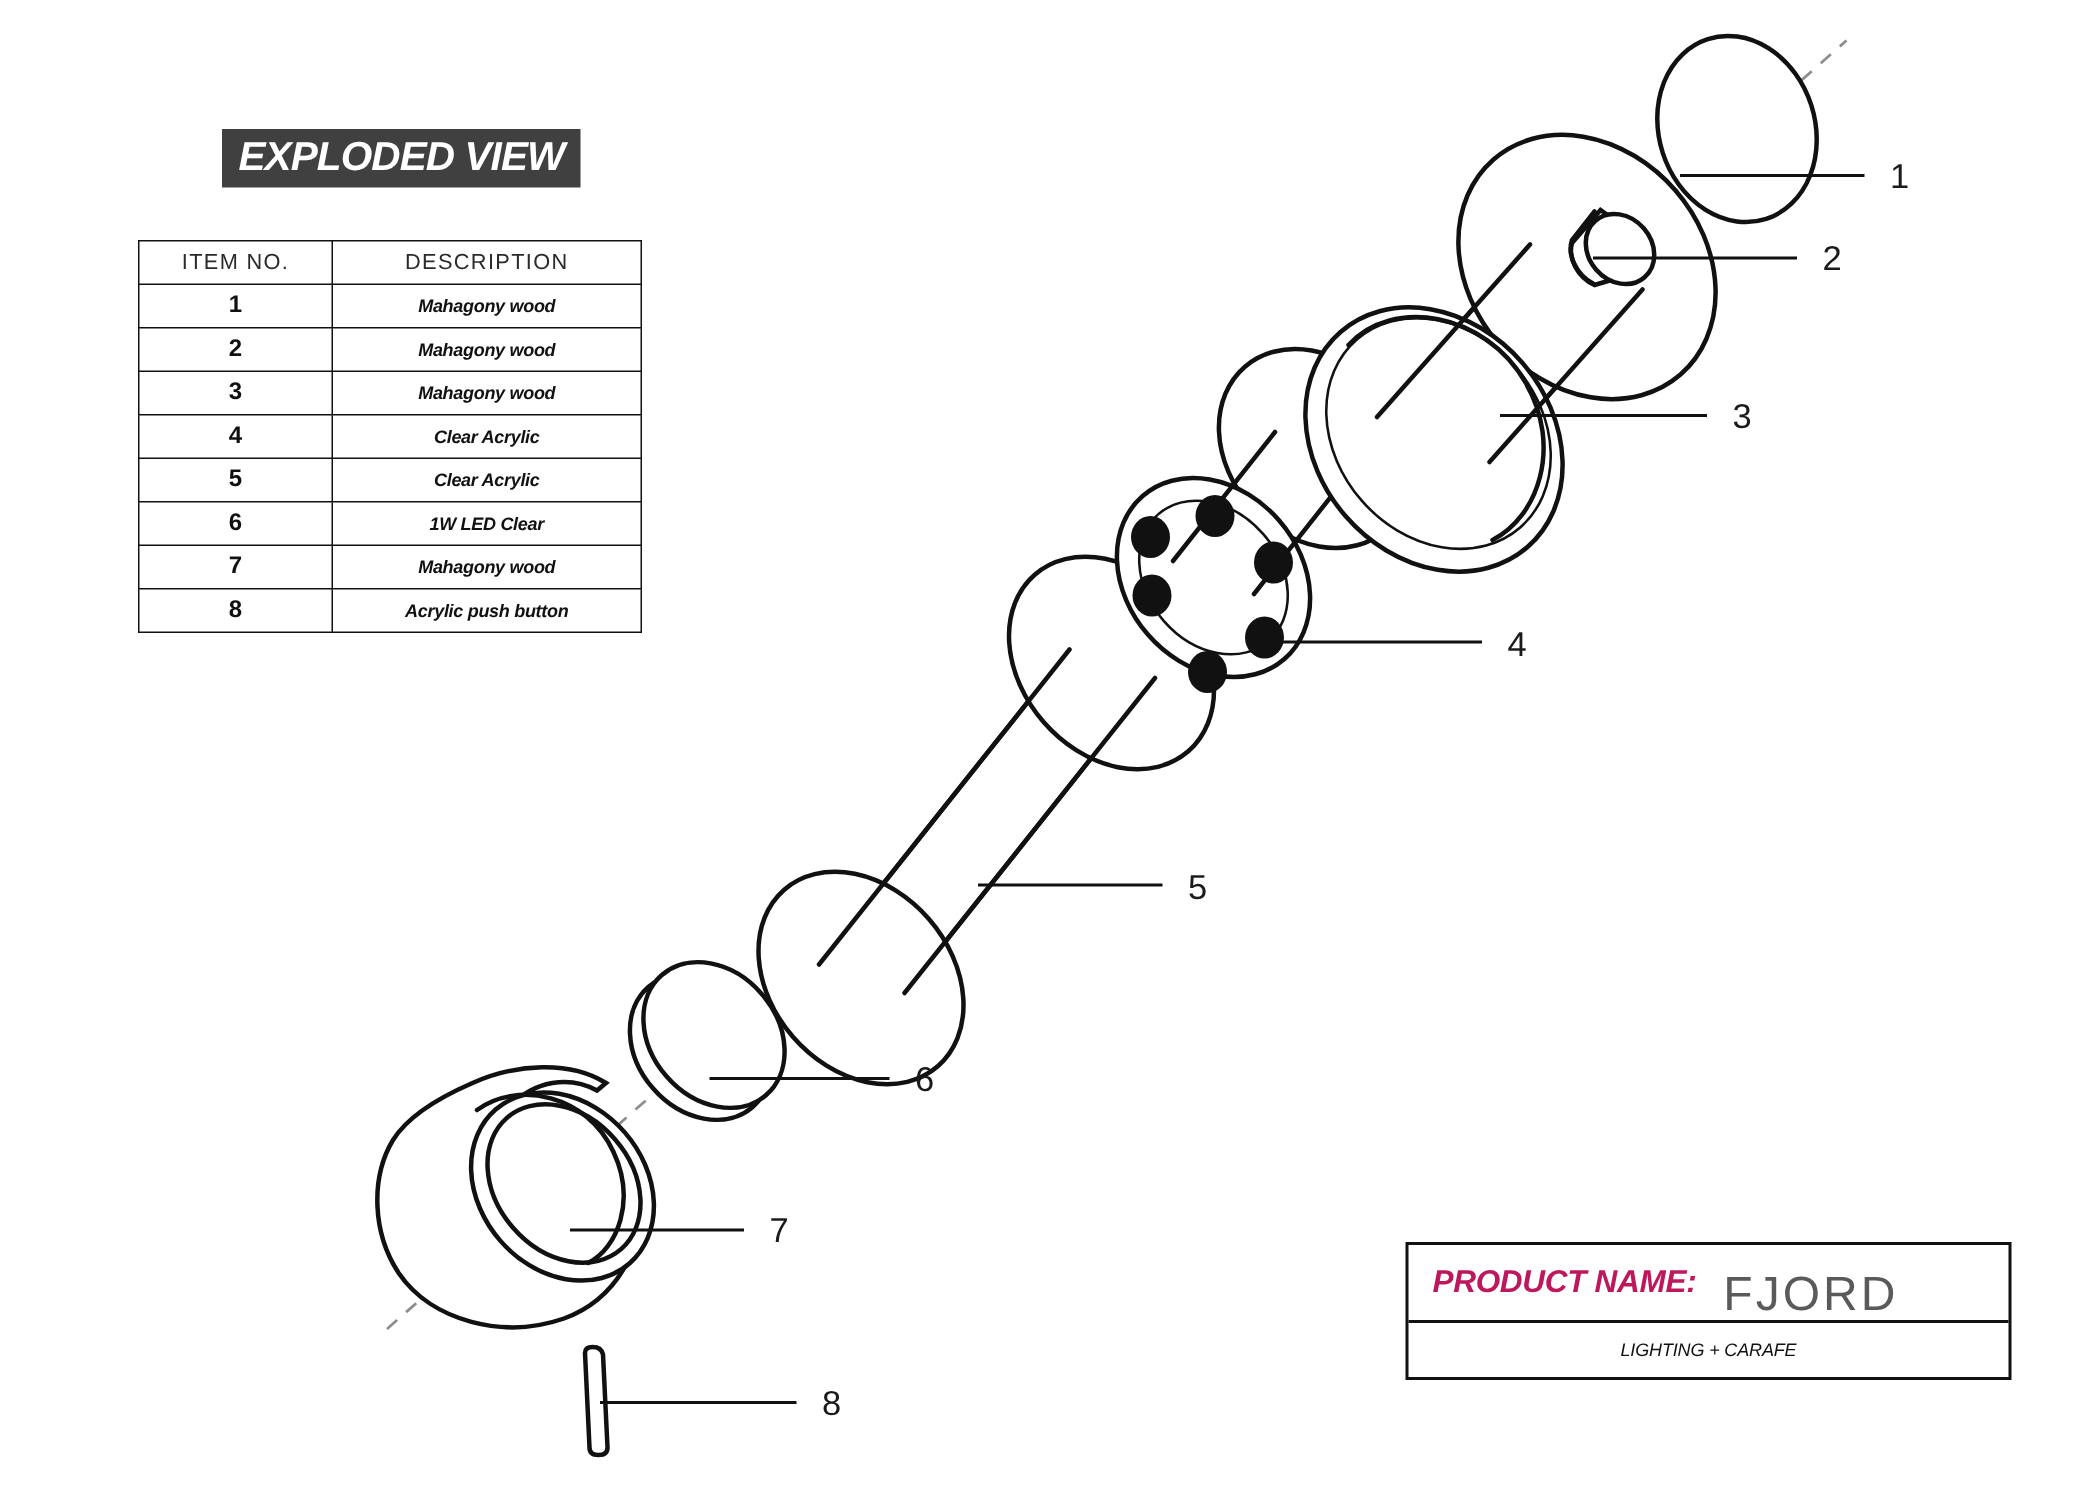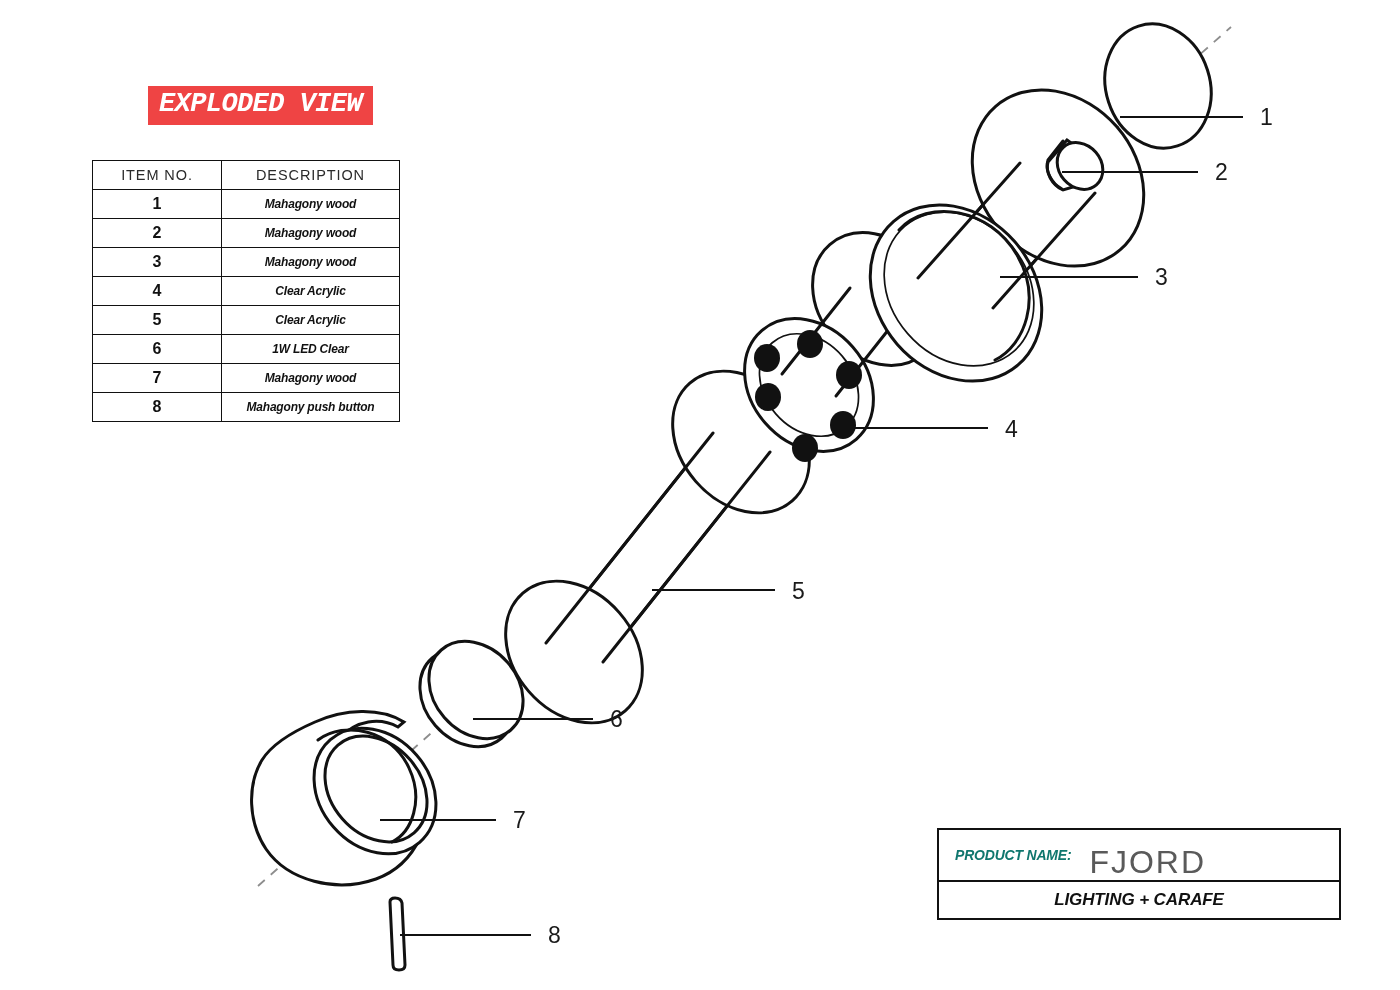--- a/index.html
+++ b/index.html
@@ -14,38 +14,37 @@
     background: #ffffff;
     overflow: hidden;
     font-family: "Liberation Sans", sans-serif;
   }
 
   
   #title-banner {
     position: absolute;
     left: 148px;
     top: 86px;
-    background: #ef4444;
+    background: #404040;
     color: #ffffff;
     padding: 5px 11px 7px 11px;
     font-size: 27px;
     font-weight: bold;
     font-style: italic;
     letter-spacing: -0.6px;
     line-height: 1;
     white-space: nowrap;
-    font-family: Liberation Mono, monospace;
   }
 
   
   #bom-table {
     position: absolute;
     left: 92px;
     top: 160px;
-    width: 308px;
+    width: 336px;
     border-collapse: collapse;
     background: #ffffff;
     padding-left: 45px;
   }
   #bom-table td, #bom-table th {
     border: 1.6px solid #111111;
     height: 28px;
     text-align: center;
     vertical-align: middle;
     padding: 0;
@@ -80,44 +79,44 @@
     background: #ffffff;
   }
   #tb-row1 {
     height: 50px;
     display: flex;
     align-items: center;
     border-bottom: 2px solid #111111;
     padding-left: 16px;
   }
   #tb-label {
-    font-size: 14px;
+    font-size: 21px;
     font-weight: bold;
     font-style: italic;
     letter-spacing: -0.2px;
-    color: #0f766e;
+    color: #be185d;
     text-align: right;
   }
   #tb-value {
     font-size: 32px;
     font-weight: 300;
     letter-spacing: 2px;
     color: #5a5a5a;
     margin-left: 18px;
     margin-top: 14px;
   }
   #tb-row2 {
     height: 36px;
     display: flex;
     align-items: center;
     justify-content: center;
   }
   #tb-sub {
-    font-size: 17px;
-    font-weight: bold;
+    font-size: 12px;
+    font-weight: normal;
     font-style: italic;
     letter-spacing: -0.1px;
     color: #111111;
     text-align: right;
   }
 
   
   #drawing {
     position: absolute;
     left: 0;
@@ -313,21 +312,21 @@
       <tr>
         <td class="col-item">6</td>
         <td class="col-desc">1W LED Clear</td>
       </tr>
       <tr>
         <td class="col-item">7</td>
         <td class="col-desc">Mahagony wood</td>
       </tr>
       <tr>
         <td class="col-item">8</td>
-        <td class="col-desc">Mahagony push button</td>
+        <td class="col-desc">Acrylic push button</td>
       </tr>
     </tbody>
   </table>
 
   <div id="title-block">
     <div id="tb-row1">
       <span id="tb-label">PRODUCT NAME:</span>
       <span id="tb-value">FJORD</span>
     </div>
     <div id="tb-row2">

